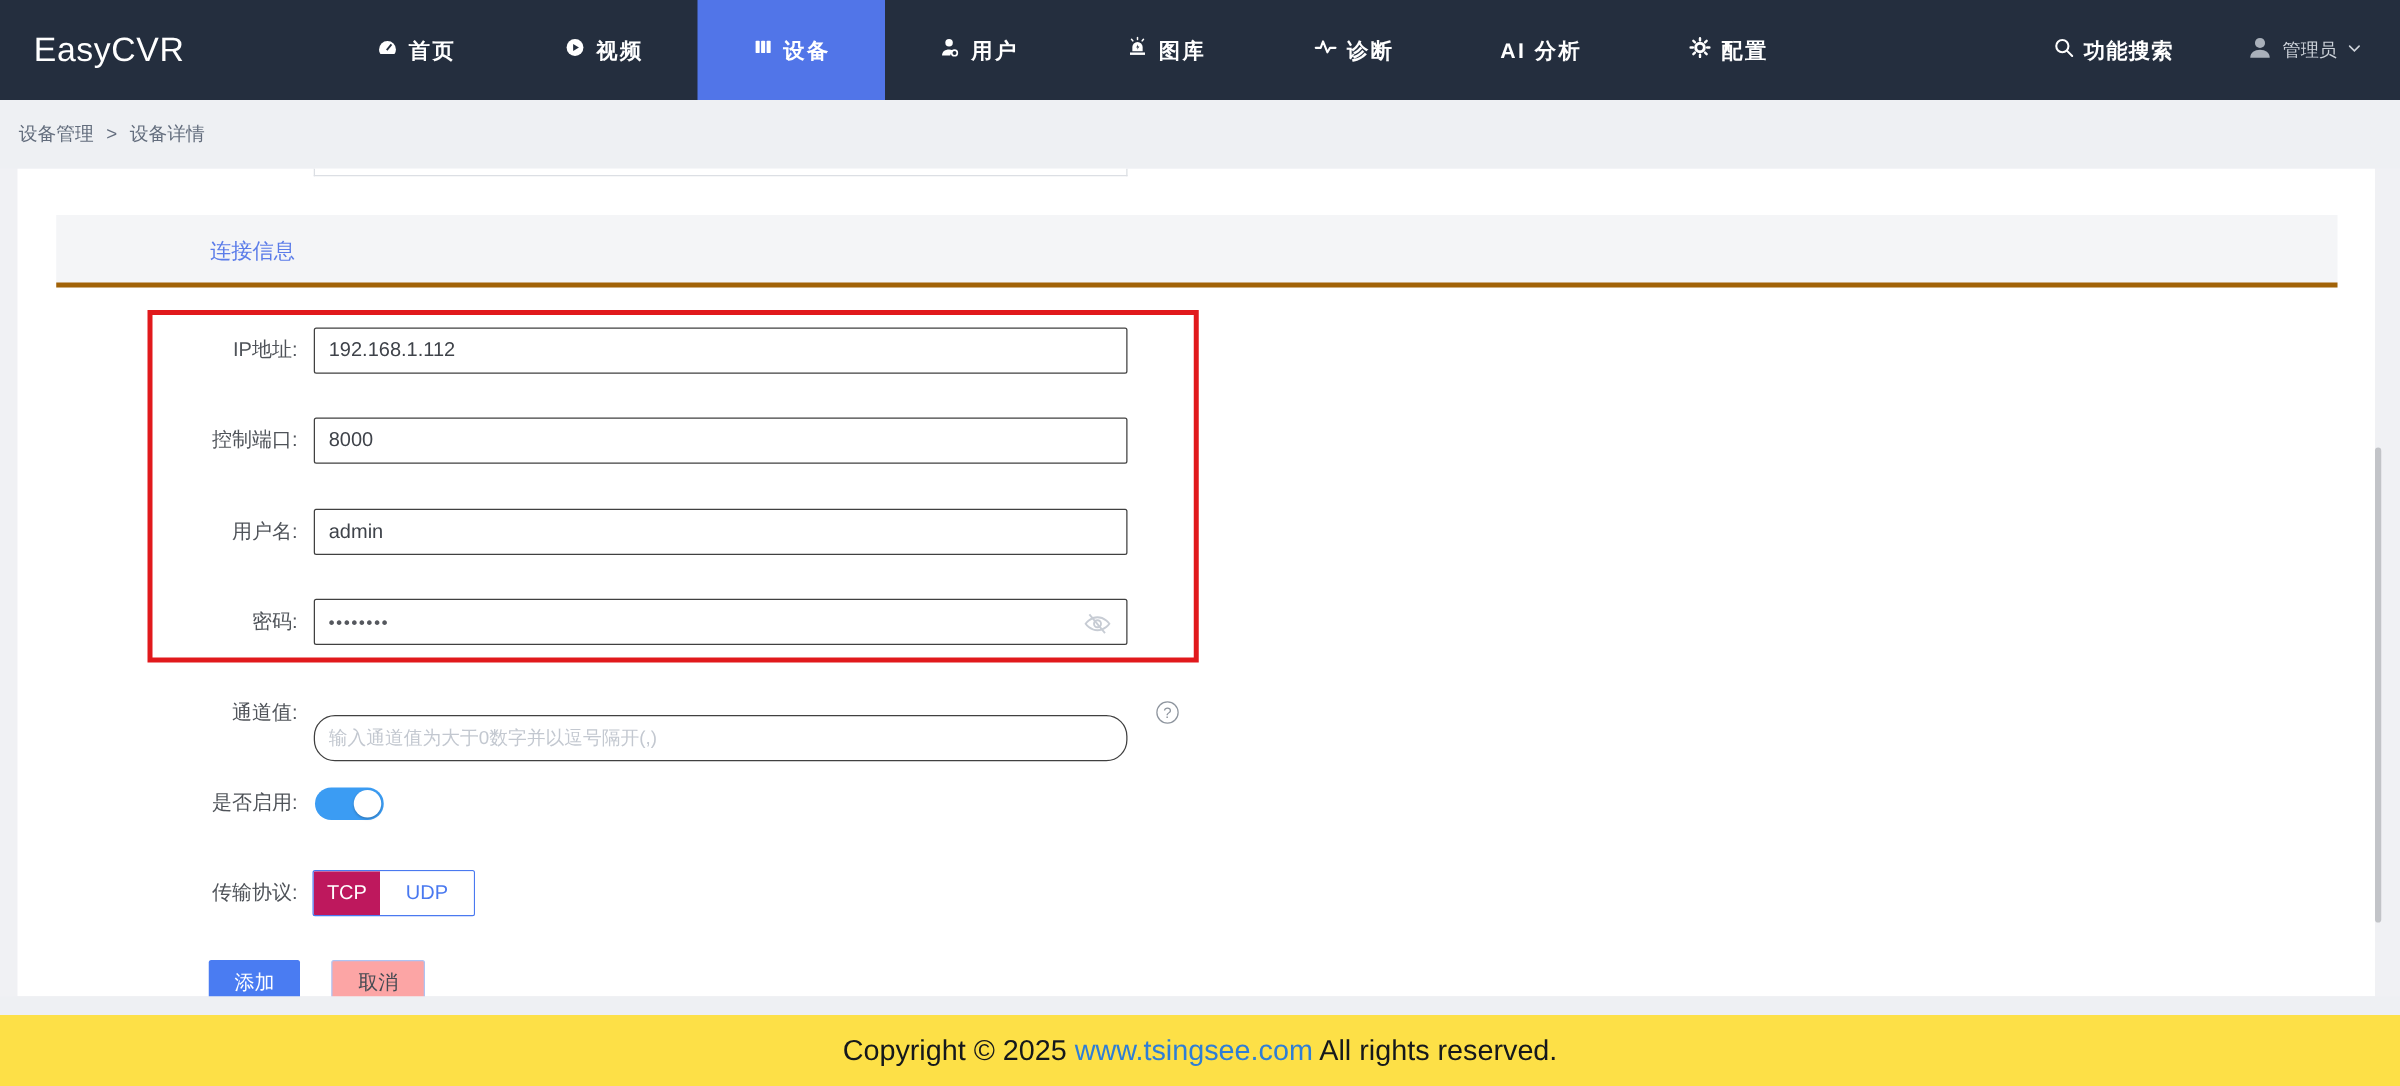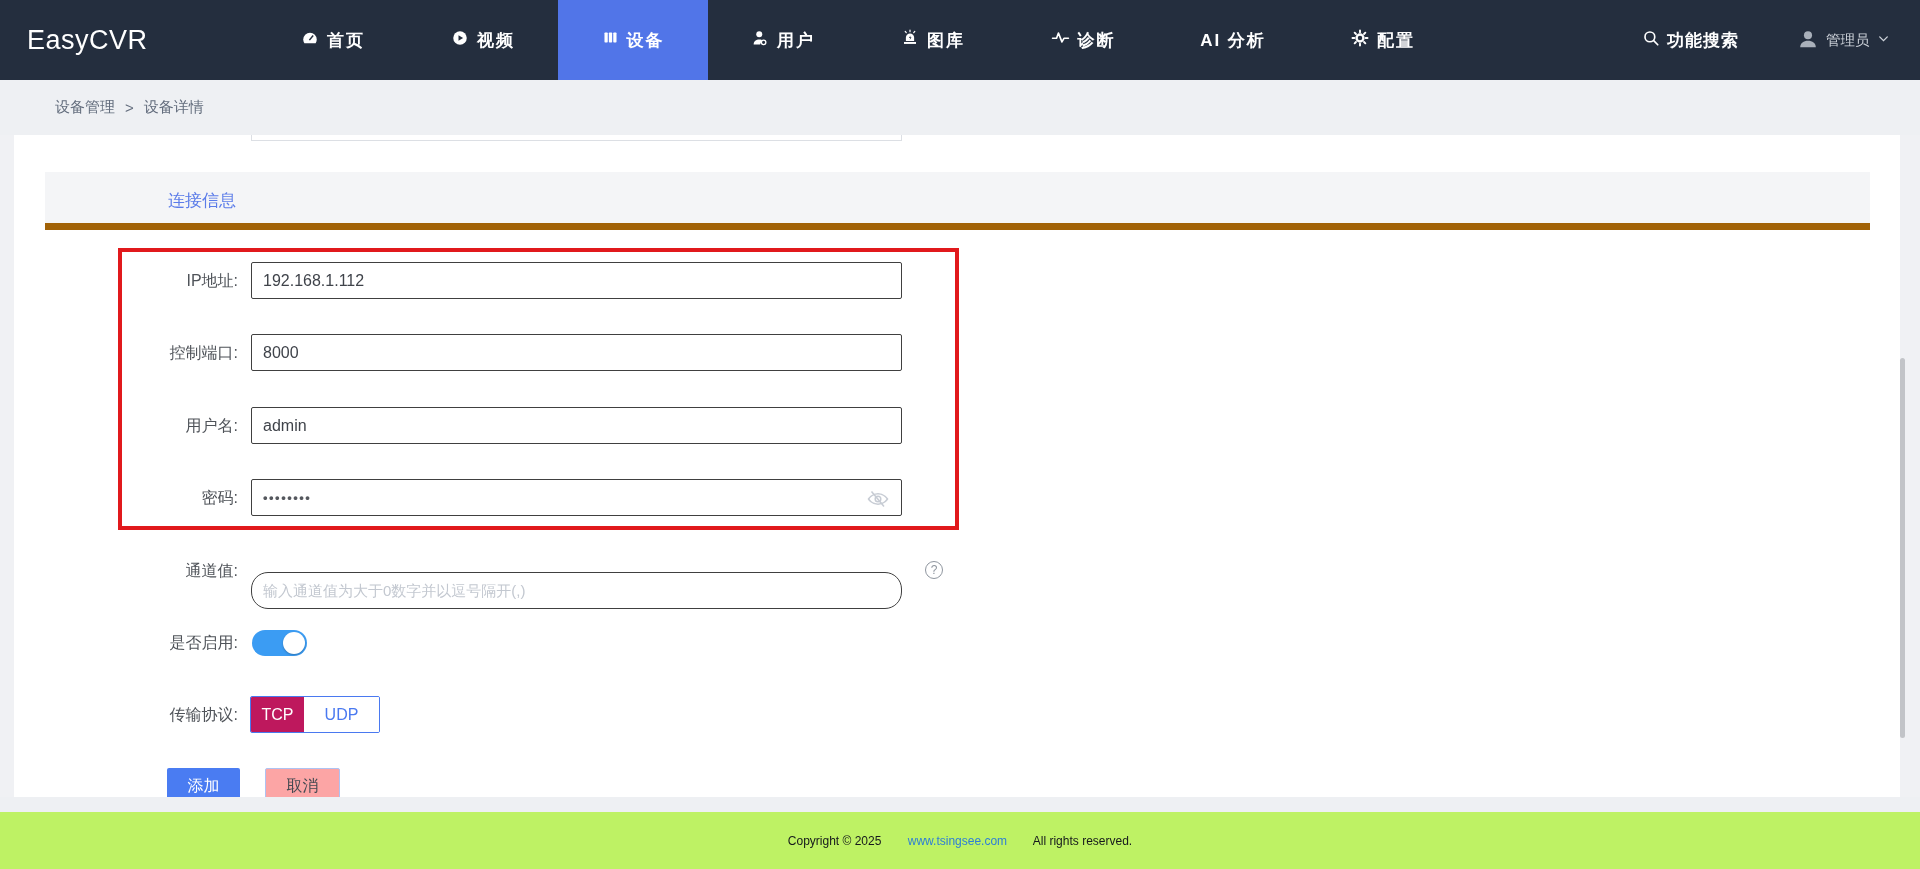--- a/index.html
+++ b/index.html
@@ -13,26 +13,26 @@
   .menu { position:absolute; left:258px; top:0; height:80px; display:flex; }
   .menu-item { width:150px; height:80px; display:flex; align-items:center; justify-content:center; gap:8px; color:#fff; font-size:17px; font-weight:bold; letter-spacing:2px; cursor:pointer; }
   .menu-item.active { background:#5175e8; }
   .menu-item svg { flex:0 0 auto; }
   .nav-right { position:absolute; top:0; height:80px; display:flex; align-items:center; gap:7px; color:#fff; }
   .nav-search { left:1642px; font-size:17px; font-weight:bold; letter-spacing:1px; cursor:pointer; }
   .nav-user  { left:1797px; font-size:14.5px; color:#ced3da; cursor:pointer; }
 
   
   .breadcrumb { position:absolute; left:0; top:80px; width:1920px; height:55px; background:#eef0f3; display:flex; align-items:center; padding-left:15px; font-size:15px; color:#636d7d; gap:10px; }
-  .breadcrumb .crumb { cursor:pointer;margin-left:40px; }
+  .breadcrumb .crumb { cursor:pointer; }
 
   
   .card { position:absolute; left:14px; top:135px; width:1886px; height:662px; background:#fff; }
   .partial-input { position:absolute; left:251px; top:135px; width:651px; height:6px; border-left:1px solid #dcdfe4; border-right:1px solid #dcdfe4; border-bottom:1px solid #dcdfe4; background:#fff; }
-  .section-band { position:absolute; left:45px; top:172px; width:1825px; height:58px; background:#f4f5f7; border-bottom:7px solid #a16207; }
+  .section-band { position:absolute; left:45px; top:172px; width:1825px; height:58px; background:#f4f5f7; border-bottom:4px solid #a16207; }
   .section-title { position:absolute; left:123px; top:0; line-height:58px; font-size:17px; color:#5b7ce9; }
 
   
   .row-label { position:absolute; left:40px; width:198px; text-align:right; font-size:16px; color:#4f5359; line-height:37px; }
   .ipt { position:absolute; left:251px; width:651px; height:37px; border:1px solid #404040; border-radius:2px; background:#fff; padding:0 34px 0 11px; font-size:16px; color:#3f434a; outline:none; font-family:inherit; }
   .ipt::placeholder { color:#c3c8d0; font-size:15px; }
   .ipt.pwd { font-size:13px; letter-spacing:1.5px; font-weight:bold; color:#55585e; }
   .eye { position:absolute; left:866px; top:487px; width:24px; height:24px; cursor:pointer; }
   .help { position:absolute; left:925px; top:561px; width:18px; height:18px; border:1px solid #8f969f; border-radius:50%; color:#8f969f; font-size:12px; line-height:16px; text-align:center; cursor:pointer; }
   .toggle { position:absolute; left:252px; top:630px; width:55px; height:26px; border-radius:13px; background:#3b9cf3; cursor:pointer; }
@@ -42,21 +42,21 @@
   .proto-btn.sel { width:53px; background:#be185d; color:#fff; }
   .proto-btn.unsel { width:75px; background:#fff; color:#4a79f0; }
   .btn-add { position:absolute; left:167px; top:768px; width:73px; height:36px; background:#4a7cf2; color:#fff; border:none; border-radius:2px; font-size:16px; font-family:inherit; cursor:pointer; }
   .btn-cancel { position:absolute; left:265px; top:768px; width:75px; height:36px; background:#fca5a5; color:#444a52; border:1px solid #aec2f2; border-radius:2px; font-size:16px; font-family:inherit; cursor:pointer; }
 
   
   .red-box { position:absolute; left:118px; top:248px; width:841px; height:282px; border:4px solid #e1191c; pointer-events:none; z-index:5; }
 
   
   .footer-strip { position:absolute; left:0; top:797px; width:1920px; height:72px; background:#eef0f3; z-index:6; }
-  .footer { position:absolute; left:0; top:15px; width:1920px; height:57px; background:#bef264; display:flex; align-items:center; justify-content:center; font-size:12px; color:#15181c;gap:23px; }
+  .footer { position:absolute; left:0; top:15px; width:1920px; height:57px; background:#fde047; display:flex; align-items:center; justify-content:center; font-size:23px; color:#15181c; }
   .footer span { white-space:pre; }
   .footer .link { color:#2e7ed6; cursor:pointer; }
 
   
   .scroll-thumb { position:absolute; left:1900px; top:358px; width:5px; height:380px; background:#c2c4c8; border-radius:3px; z-index:7; cursor:pointer; }
 </style>
 </head>
 <body>
 
 <div class="nav">

